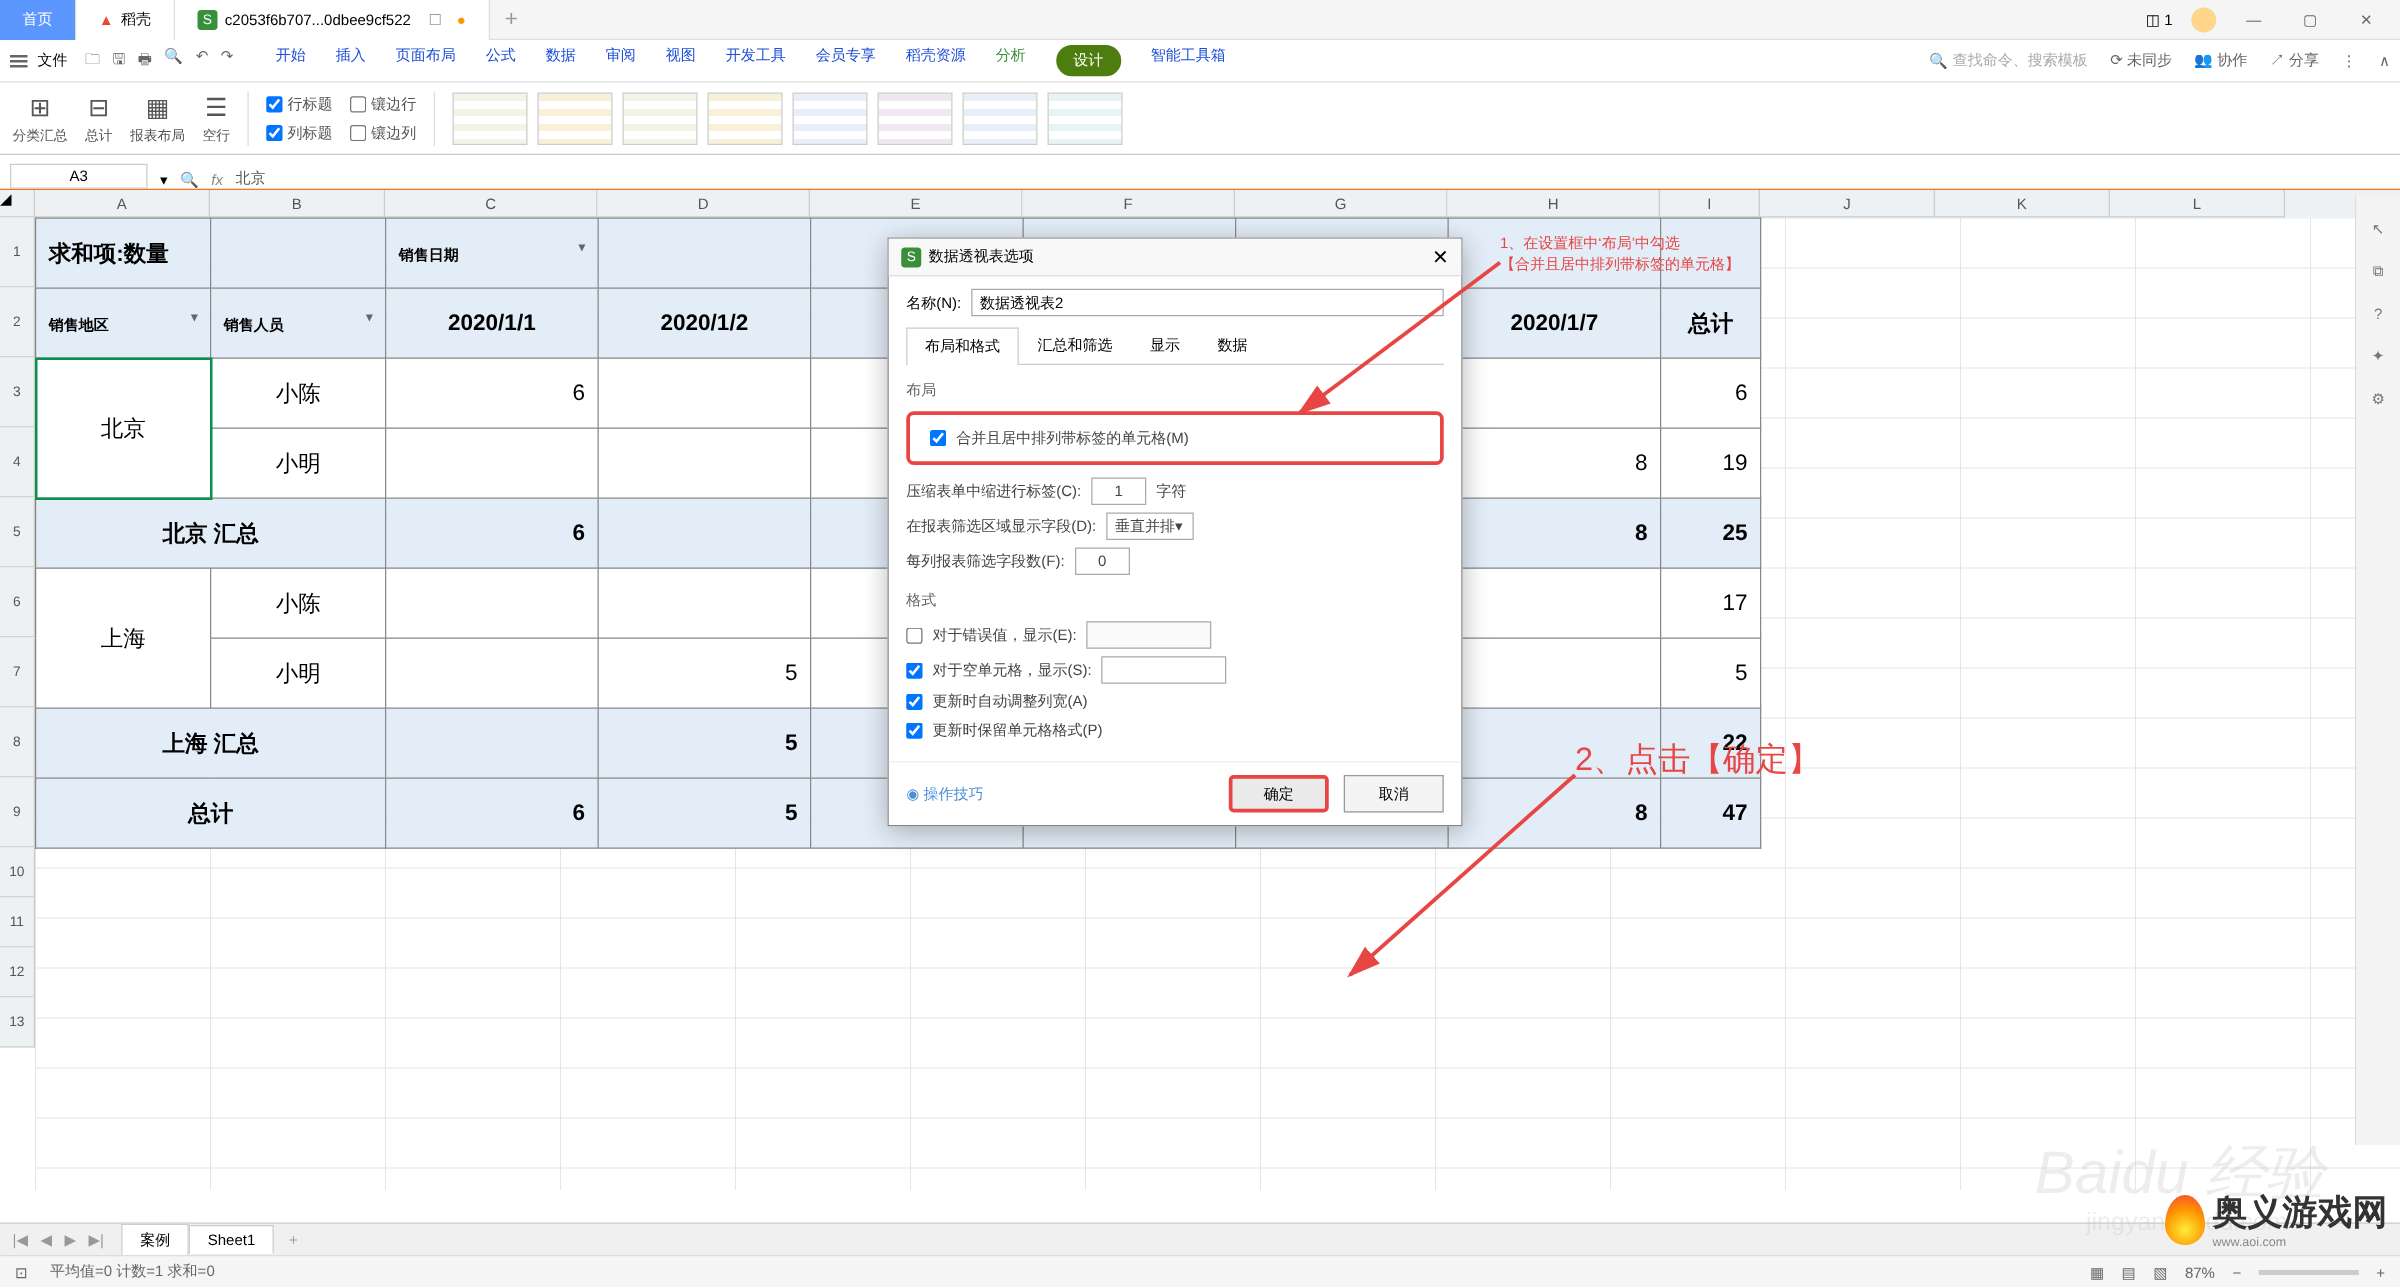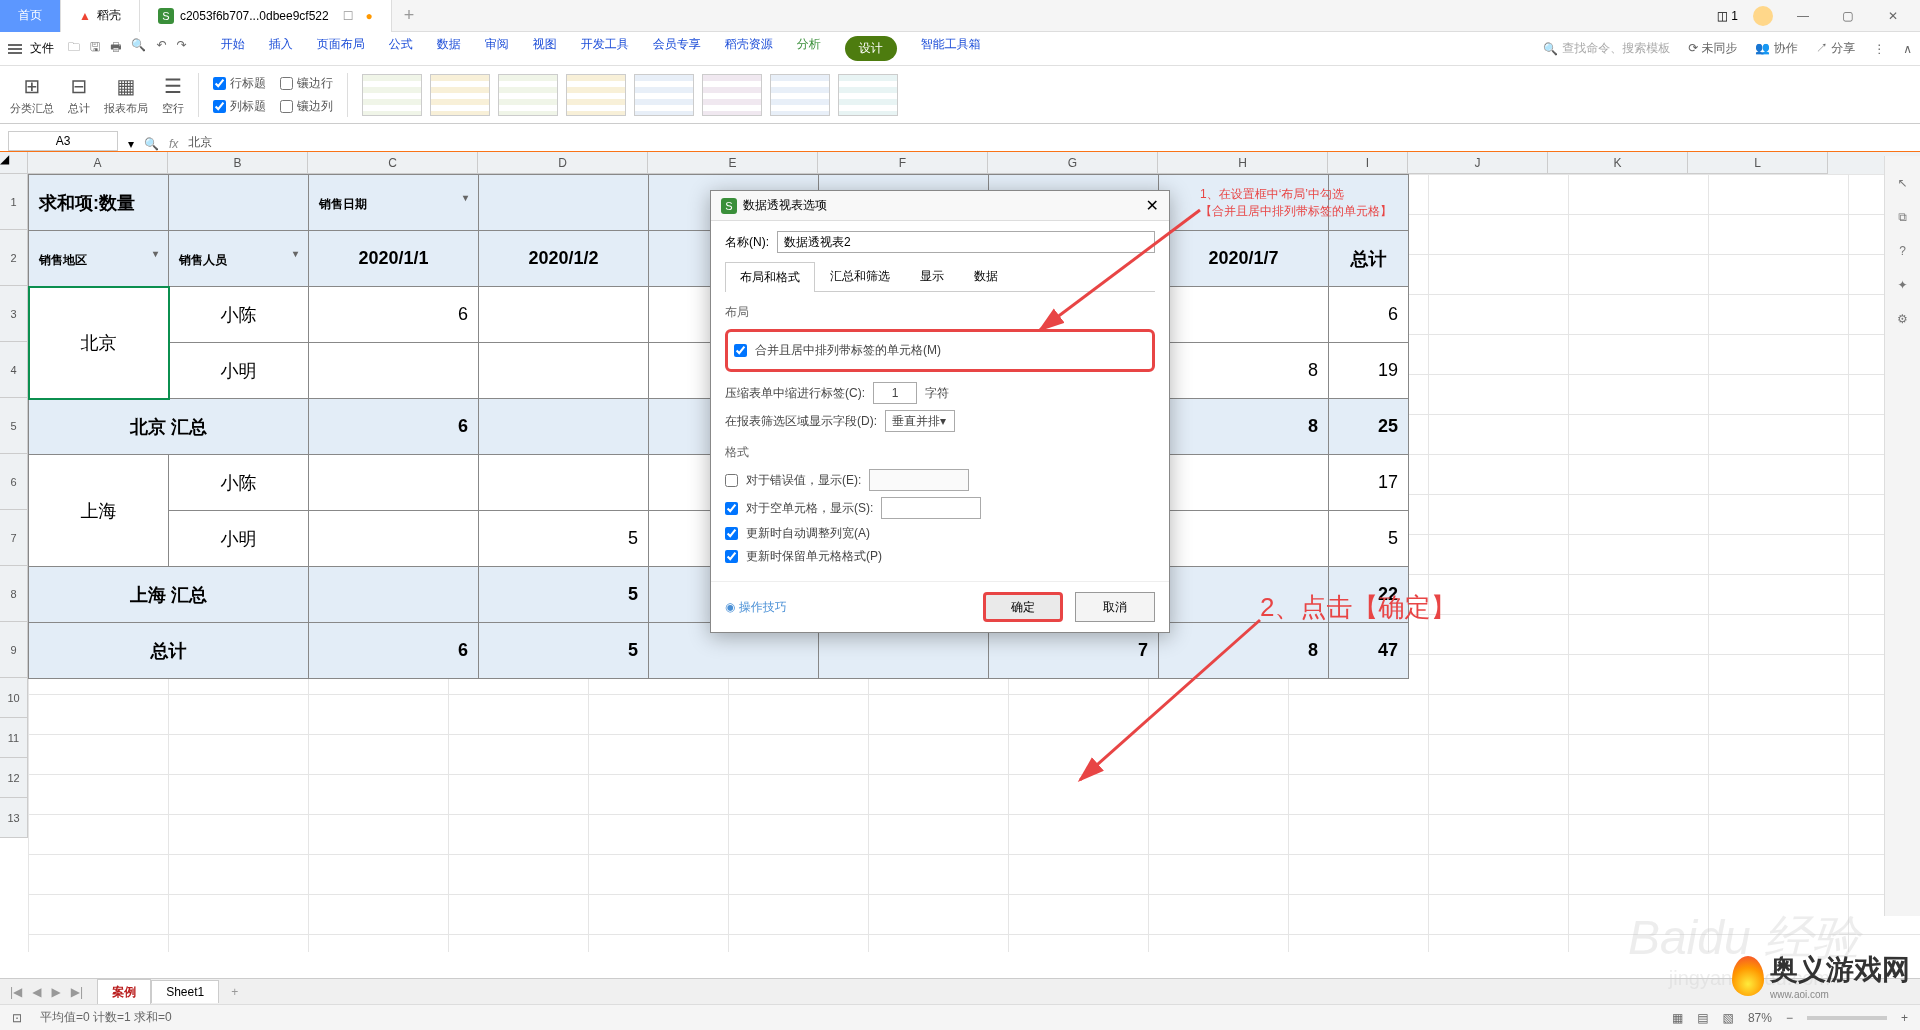--- a/index.html
+++ b/index.html
@@ -64,39 +64,39 @@
 .dlg-title-txt{margin-left:6px}
 .dlg-close{margin-left:auto;cursor:pointer;font-size:16px}
 .dlg-body{padding:10px 14px}
 .dlg-name-row{display:flex;align-items:center;gap:8px;margin-bottom:8px}
 .dlg-name-row input{flex:1;border:1px solid #aaa;height:22px;padding:0 6px}
 .dlg-tabs{display:flex;border-bottom:1px solid #ccc;gap:0}
 .dlg-tab{padding:6px 14px;cursor:pointer;border:1px solid transparent;border-bottom:none}
 .dlg-tab.active{border-color:#ccc;background:#fff;position:relative;top:1px}
 .section{margin-top:12px}
 .section-title{color:#666;margin-bottom:8px}
-.highlight-box{border:3px solid #e84545;border-radius:6px;padding:4px 6px;margin-bottom:10px}
+.highlight-box{border:3px solid #e84545;border-radius:6px;padding:4px 16px;margin-bottom:10px}
 .form-row{display:flex;align-items:center;gap:8px;margin:6px 0;color:#444}
 .form-row input[type=text]{width:100px;border:1px solid #aaa;height:22px}
 .spinner{width:44px;height:22px;border:1px solid #aaa;display:inline-flex;align-items:center;justify-content:center}
 .dropdown{border:1px solid #aaa;height:22px;padding:0 6px;display:inline-flex;align-items:center;min-width:70px}
 .dlg-footer{display:flex;align-items:center;padding:10px 14px;border-top:1px solid #eee}
 .tips-link{color:#4a90d6;cursor:pointer}
 .dlg-btns{margin-left:auto;display:flex;gap:12px}
 .btn{width:80px;height:30px;border:1px solid #999;background:#f4f4f4;cursor:pointer}
 .btn.primary{border:3px solid #e84545;border-radius:4px;background:#eaeaea}
 .annotation{position:absolute;color:#e84545;font-size:26px;font-weight:normal;z-index:200}
 .arrow-svg{position:absolute;z-index:150}
 .side-panel{position:absolute;right:0;top:156px;width:36px;background:#f4f4f4;border-left:1px solid #ddd;height:760px;display:flex;flex-direction:column;align-items:center;gap:20px;padding-top:20px;color:#777}
 .status-bar{position:absolute;bottom:0;left:0;right:0;height:26px;background:#f5f5f5;border-top:1px solid #ddd;display:flex;align-items:center;padding:0 12px;gap:18px;color:#666;font-size:11px}
 .status-right{margin-left:auto;display:flex;align-items:center;gap:14px}
 .sheet-tabs{position:absolute;bottom:26px;left:0;right:0;height:26px;background:#f0f0f0;border-top:1px solid #ccc;display:flex;align-items:center;padding:0 10px;gap:0}
 .nav-arrows{display:flex;gap:10px;color:#999;margin-right:14px}
 .sheet-tab{padding:4px 14px;border:1px solid #ccc;border-bottom:none;background:#fff;cursor:pointer}
-.sheet-tab.active{color:#b91c1c;font-weight:bold}
+.sheet-tab.active{color:#000000;font-weight:normal}
 .watermark{position:absolute;right:60px;bottom:60px;color:#ccc;font-size:48px;font-style:italic;opacity:.35;z-index:50}
 .watermark-sub{position:absolute;right:90px;bottom:40px;color:#ccc;font-size:20px;z-index:50;opacity:.35}
 .logo-badge{position:absolute;right:10px;bottom:30px;z-index:300;display:flex;align-items:center;gap:6px}
 .flame{width:32px;height:40px;background:radial-gradient(circle at 50% 70%,#ffeb3b,#ff9800 50%,#f44336);border-radius:50% 50% 50% 50% / 60% 60% 40% 40%}
 .logo-txt{font-size:28px;font-weight:bold;color:#333}
 .logo-sub{font-size:10px;color:#888}
 .s-icon{display:inline-block;width:16px;height:16px;background:#3a8f3a;color:#fff;text-align:center;line-height:16px;border-radius:3px;font-size:11px}
 .avatar{width:20px;height:20px;border-radius:50%;background:#ffd78a}
 </style>
 </head>
@@ -383,20 +383,24 @@
           </label>
       </div>
       <div class="form-row">
         <span>压缩表单中缩进行标签(C):</span>
         <span class="spinner">1</span>
         <span>字符</span>
       </div>
       <div class="form-row">
         <span>在报表筛选区域显示字段(D):</span>
         <span class="dropdown"><span>垂直并排</span> ▾</span>
+      </div>
+      <div class="form-row">
+        <span>每列报表筛选字段数(F):</span>
+        <span class="spinner">0</span>
       </div>
     </div>
     <div class="section">
       <div class="section-title">格式</div>
       <label class="form-row">
           <input type="checkbox" style="">
           <span>对于错误值，显示(E):</span>
           <input type="text" disabled="" style="">
         </label>
       <label class="form-row">

